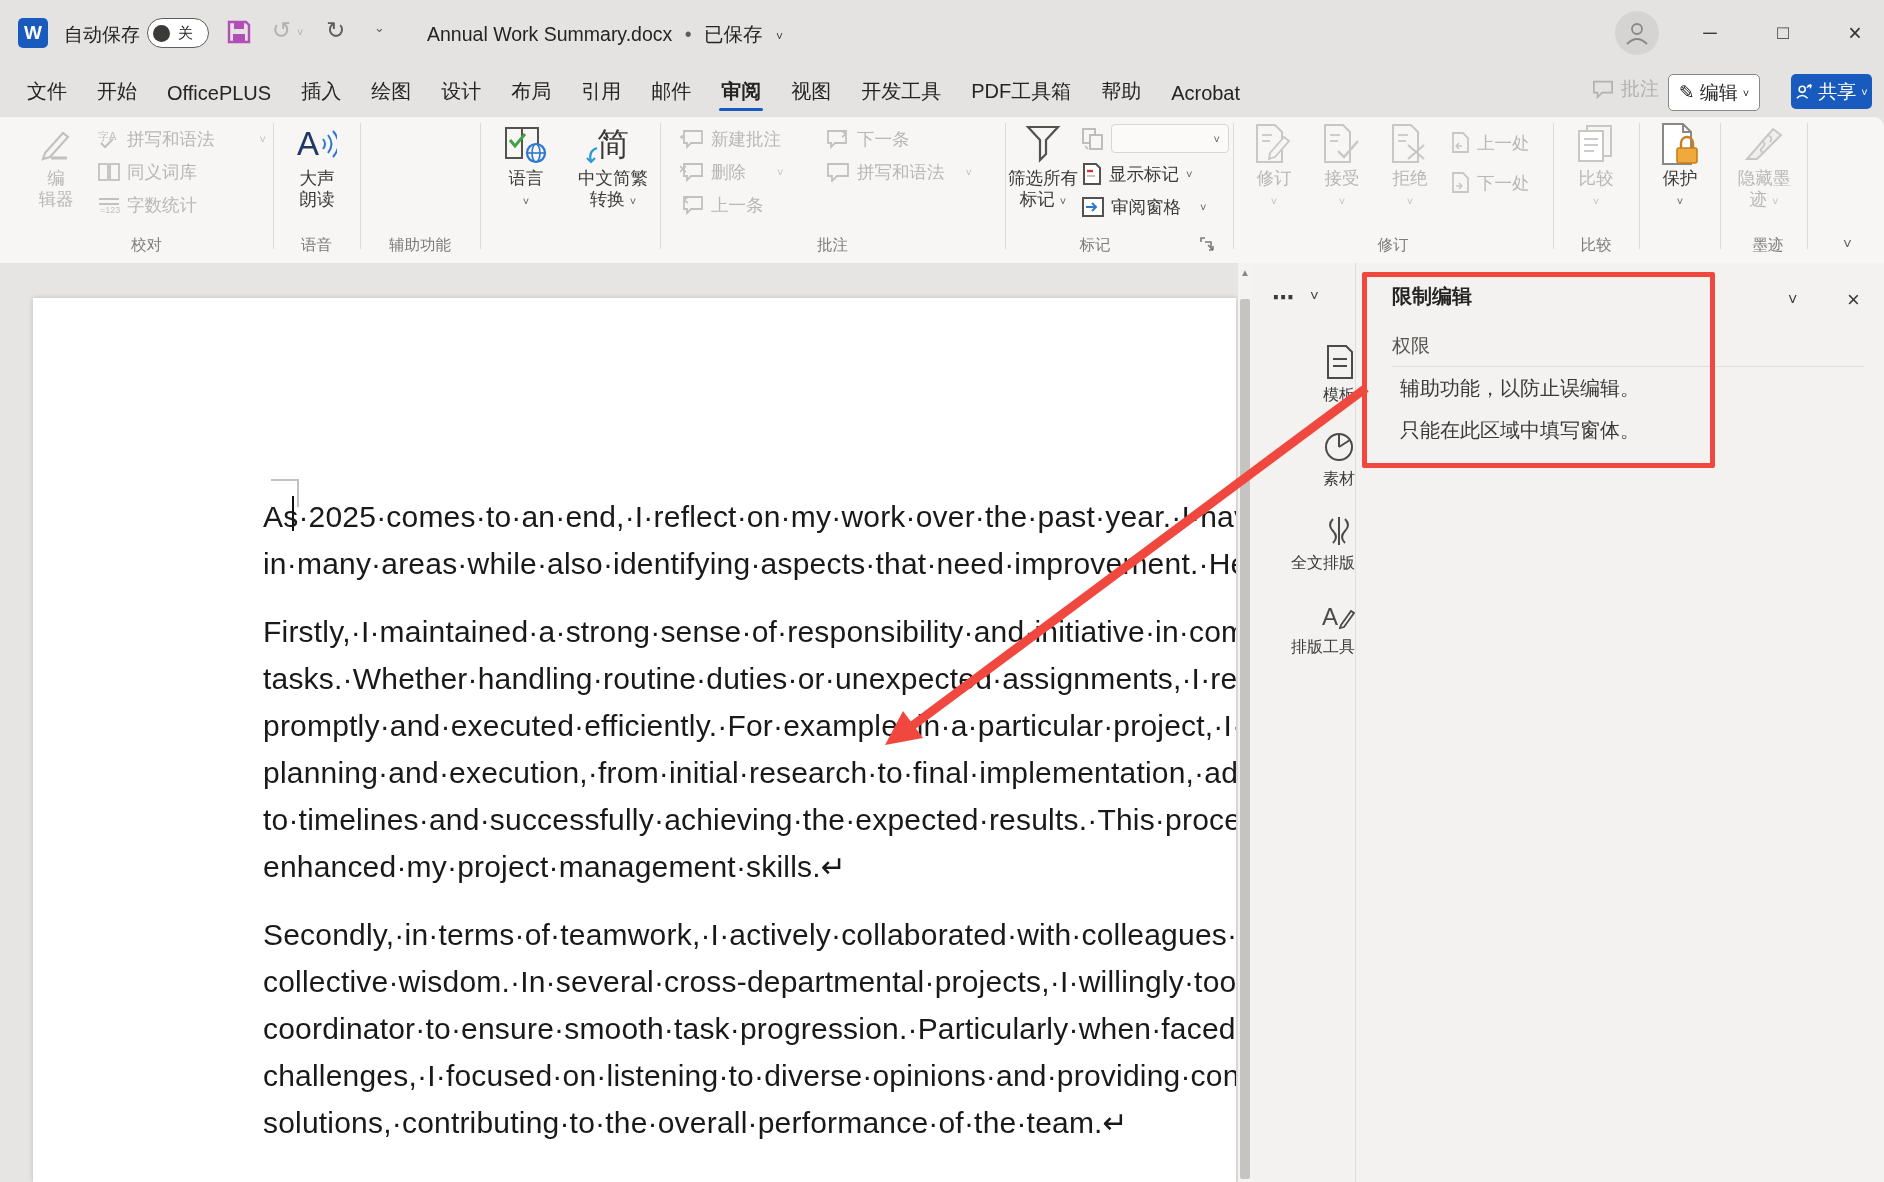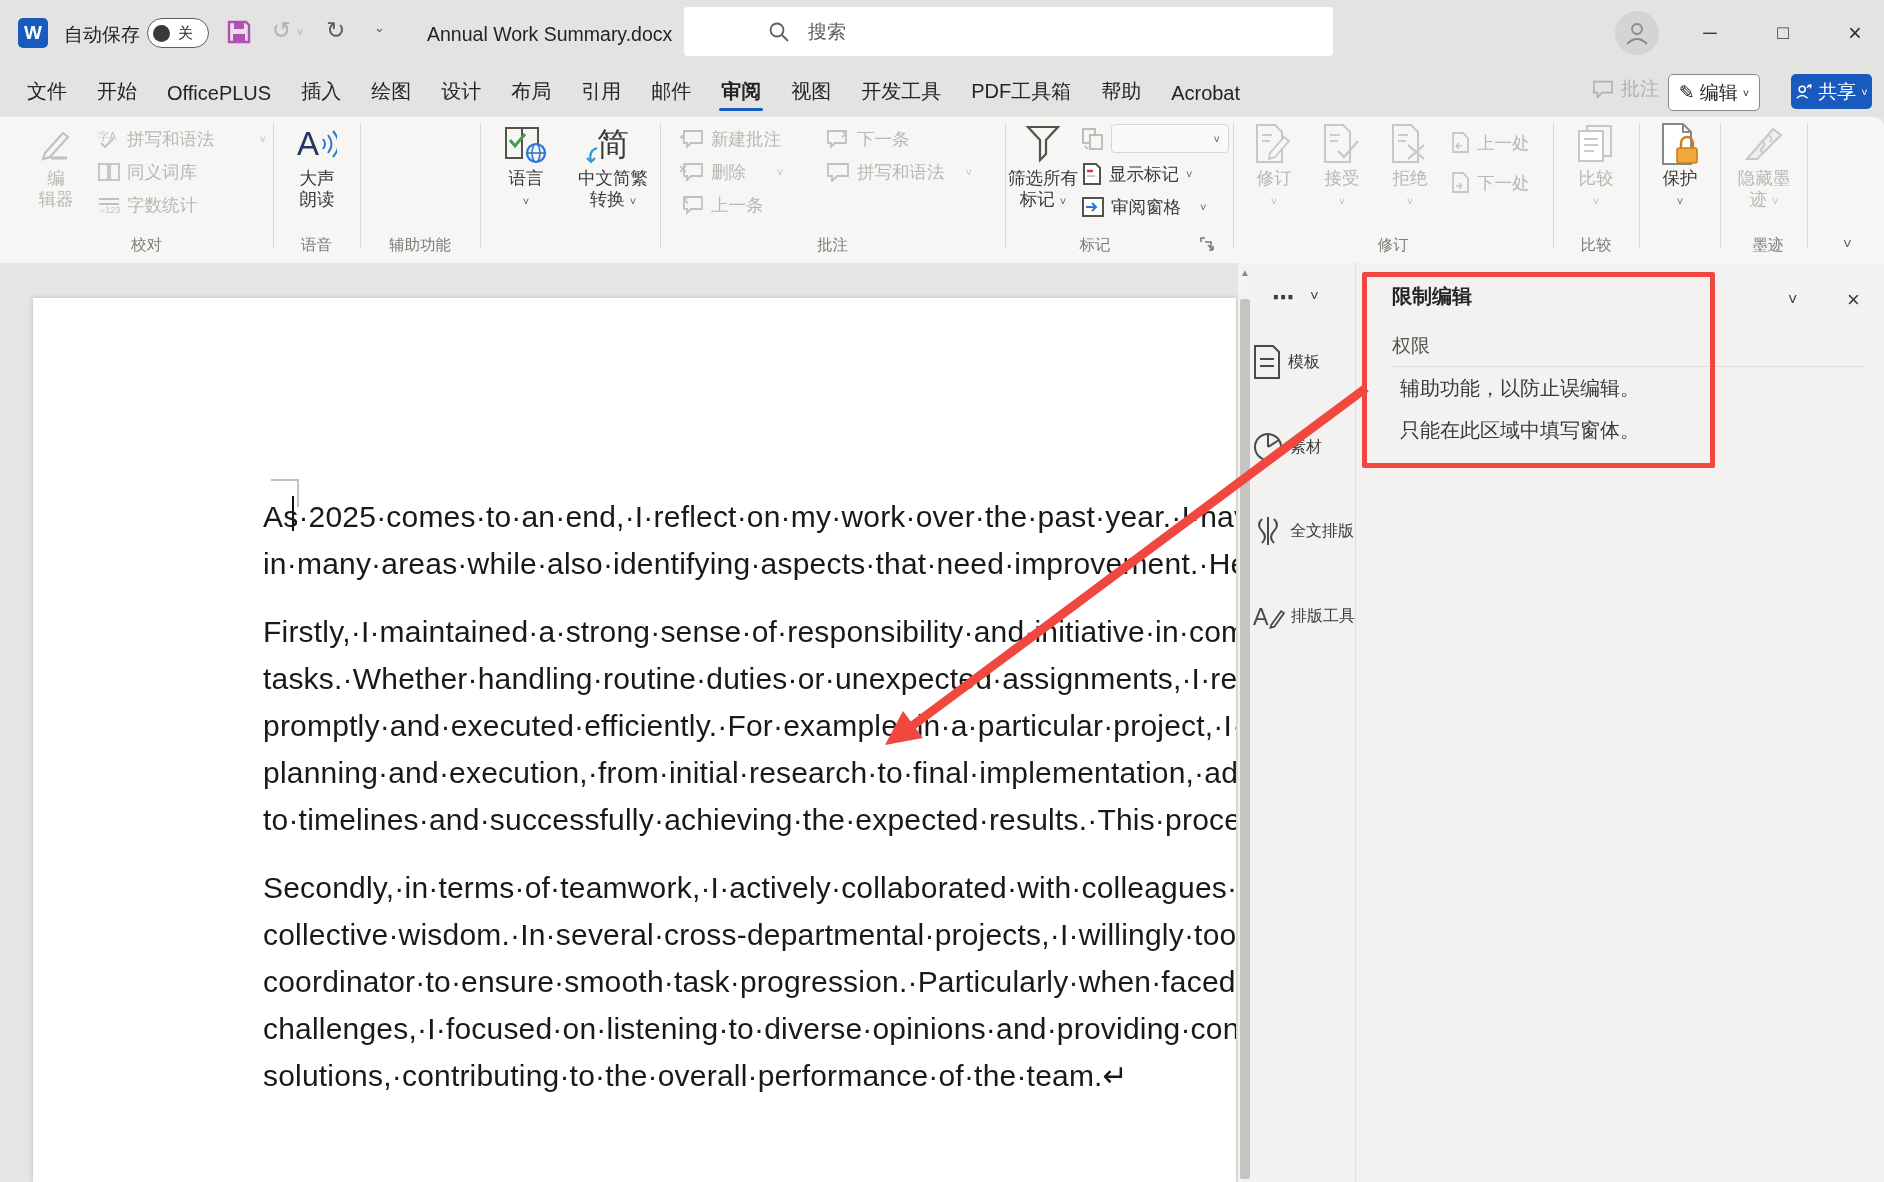--- a/index.html
+++ b/index.html
@@ -59,21 +59,21 @@
   .caret{left:259px;top:198px;width:2px;height:35px;background:#111;}
   #margin-mark-h{left:238px;top:181px;width:28px;height:2px;background:#c4c2c0;}
   #margin-mark-v{left:264px;top:181px;width:2px;height:28px;background:#c4c2c0;}
   
   #vscroll{left:1238px;top:263px;width:14px;height:919px;background:#f4f3f1;}
   #vthumb{left:2px;top:36px;width:10px;height:880px;background:#c6c4c1;border-radius:2px;}
   #vscroll .arr{left:2px;top:4px;font-size:10px;color:#8a8886;}
   
   #rightside{left:1252px;top:263px;width:632px;height:919px;background:#f3f2f0;}
   #strip-div{left:103px;top:0;width:1px;height:919px;background:#e0dedb;}
-  .stripitem{left:0;width:103px;display:flex;flex-direction:row;align-items:center;gap:6px;}
+  .stripitem{left:0;width:103px;display:flex;flex-direction:column;align-items:flex-end;gap:6px;}
   .striplabel{font-size:16px;color:#3b3a39;white-space:nowrap;}
   #strip-more{left:20px;top:22px;font-size:22px;color:#3b3a39;letter-spacing:2px;font-weight:bold;}
   #strip-chev{left:58px;top:24px;font-size:15px;color:#3b3a39;}
   #panel-title{left:140px;top:20px;font-size:20px;font-weight:bold;color:#252423;}
   #panel-chev{left:536px;top:28px;font-size:16px;color:#3b3a39;}
   #panel-close{left:595px;top:24px;font-size:22px;color:#3b3a39;}
   #perm-label{left:140px;top:70px;font-size:19px;color:#55534f;}
   #perm-div{left:140px;top:103px;width:472px;height:1px;background:#e1dfdb;}
   #perm-line1{left:148px;top:112px;font-size:20px;color:#3b3a39;}
   #perm-line2{left:148px;top:154px;font-size:20px;color:#3b3a39;}
@@ -103,29 +103,20 @@
     </div>
     <div id="undo-btn" class="abs qat"><span>↺</span></div>
     <div id="undo-chev" class="abs">˅</div>
     <div id="redo-btn" class="abs qat"><span>↻</span></div>
     <div id="qat-more" class="abs">⌄</div>
     <div id="doc-title" class="abs">
       <span>Annual Work Summary.docx</span>
       <span class="sep">•</span>
       <span>已保存</span>
       <span id="title-chev">˅</span>
-    </div>
-    <div id="search-box" class="abs">
-      <span class="mag">
-        <svg width="22" height="22" viewBox="0 0 22 22">
-            <circle cx="9" cy="9" r="6.5" fill="none" stroke="#5f5d5b" stroke-width="1.8"></circle>
-            <line x1="14" y1="14" x2="20" y2="20" stroke="#5f5d5b" stroke-width="1.8"></line>
-          </svg>
-      </span>
-      <span id="search-text">搜索</span>
     </div>
     <div id="avatar" class="abs">
       <svg width="28" height="28" viewBox="0 0 28 28">
           <circle cx="14" cy="10" r="5" fill="none" stroke="#8a8886" stroke-width="1.8"></circle>
           <path d="M4 25 q10 -10 20 0" fill="none" stroke="#8a8886" stroke-width="1.8"></path>
         </svg>
     </div>
     <div class="abs winctl" style="left:1695px;">─</div>
     <div class="abs winctl" style="left:1768px;">□</div>
     <div class="abs winctl" style="left:1840px;font-size:23px;">×</div>
@@ -450,20 +441,21 @@
         <div class="para">
           <div class="dline">As·2025·comes·to·an·end,·I·reflect·on·my·work·over·the·past·year.·I·have·made</div>
           <div class="dline">in·many·areas·while·also·identifying·aspects·that·need·improvement.·Here·is·a·s</div>
         </div>
         <div class="para">
           <div class="dline">Firstly,·I·maintained·a·strong·sense·of·responsibility·and·initiative·in·completing</div>
           <div class="dline">tasks.·Whether·handling·routine·duties·or·unexpected·assignments,·I·responde</div>
           <div class="dline">promptly·and·executed·efficiently.·For·example,·in·a·particular·project,·I·took·th</div>
           <div class="dline">planning·and·execution,·from·initial·research·to·final·implementation,·adhering</div>
           <div class="dline">to·timelines·and·successfully·achieving·the·expected·results.·This·process·signifi</div>
+          <div class="dline">enhanced·my·project·management·skills.↵</div>
         </div>
         <div class="para">
           <div class="dline">Secondly,·in·terms·of·teamwork,·I·actively·collaborated·with·colleagues·and·lev</div>
           <div class="dline">collective·wisdom.·In·several·cross-departmental·projects,·I·willingly·took·on·th</div>
           <div class="dline">coordinator·to·ensure·smooth·task·progression.·Particularly·when·faced·with·co</div>
           <div class="dline">challenges,·I·focused·on·listening·to·diverse·opinions·and·providing·constructiv</div>
           <div class="dline">solutions,·contributing·to·the·overall·performance·of·the·team.↵</div>
         </div>
       </div>
     </div>

